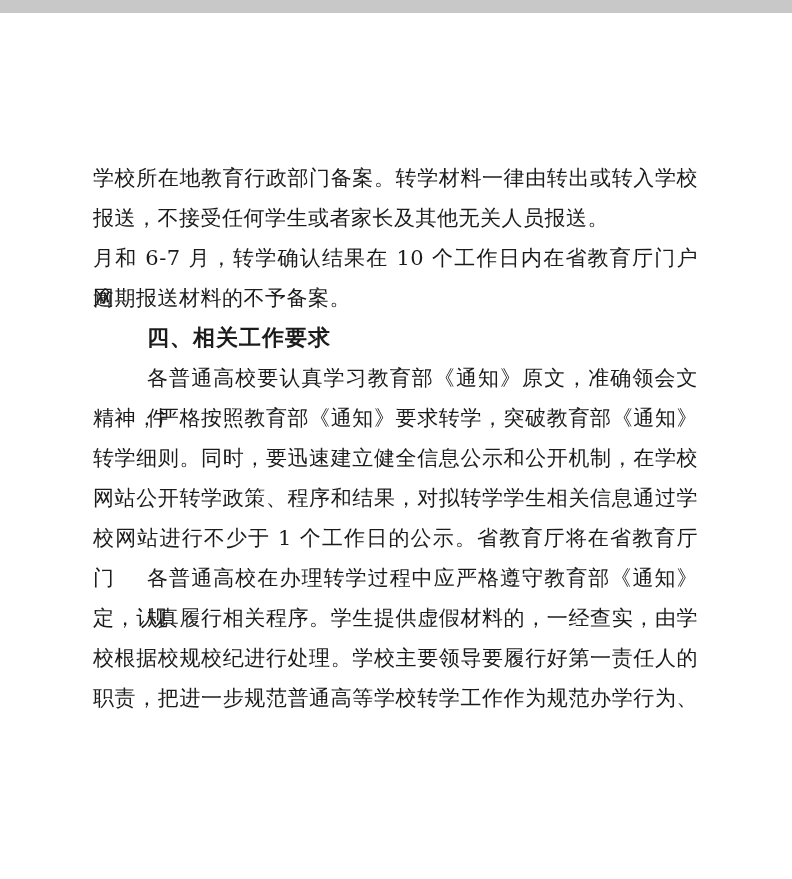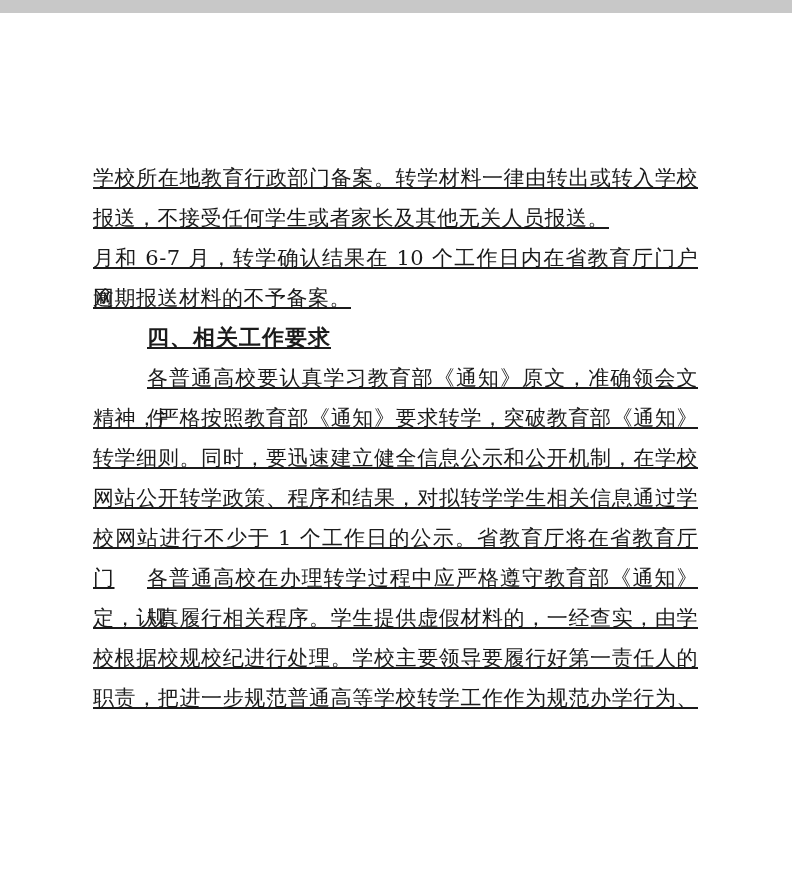--- a/index.html
+++ b/index.html
@@ -28,21 +28,20 @@
     width: 605px;
     font-size: 21px;
     letter-spacing: 0.5px;
   }
   .line {
     height: 40px;
     line-height: 40px;
     white-space: nowrap;
     overflow: visible;
     text-align: left;
-    text-decoration: underline;
   }
   .line.justify {
     white-space: normal;
     text-align: justify;
     text-align-last: justify;
     text-justify: inter-character;
   }
   .line.indent {
     padding-left: 54px;
   }

